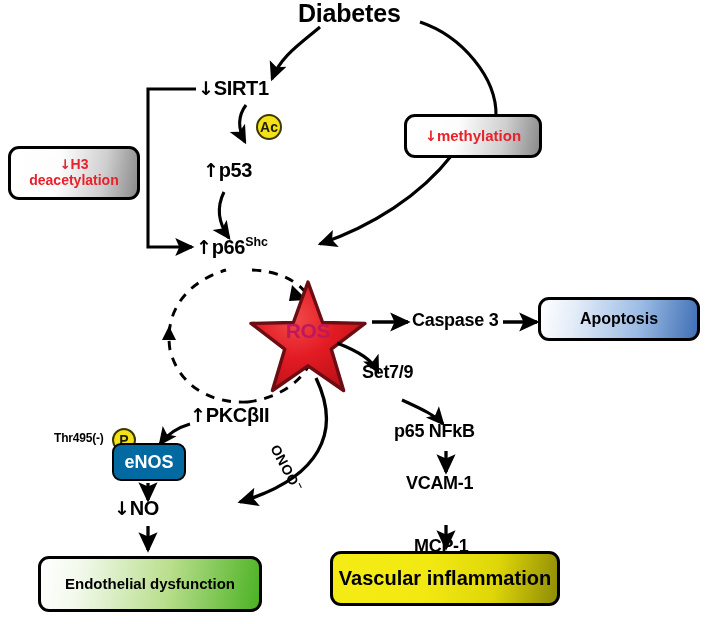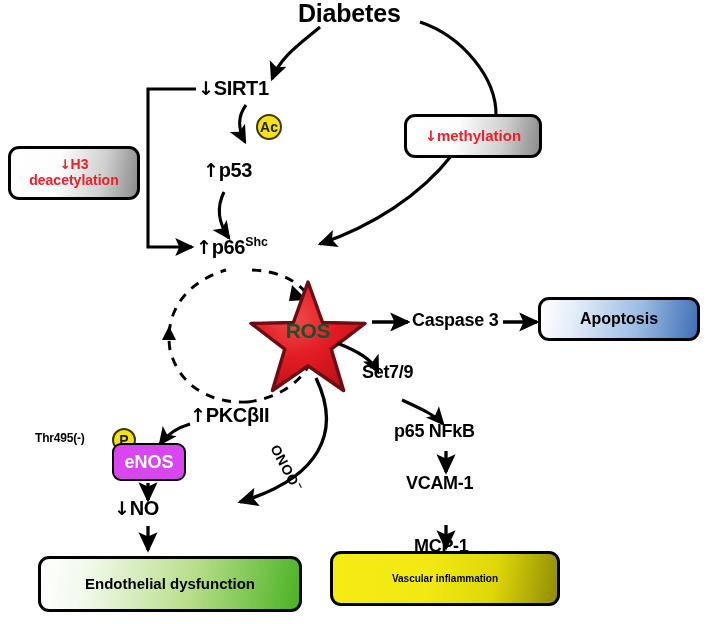--- a/index.html
+++ b/index.html
@@ -80,21 +80,21 @@
   }
   .box-green {
     background: linear-gradient(100deg, #ffffff 0%, #f2f9ec 18%, #b9de8c 58%, #4cb224 100%);
     color: #000000;
   }
   .box-yellow {
     background: linear-gradient(100deg, #f5ec15 0%, #f2e913 42%, #ded608 72%, #8f8c06 100%);
     color: #000000;
   }
   .box-black {
-    background: #d946ef;
+    background: #0369a1;
     border: 2px solid #000000;
     border-radius: 9px;
     color: #ffffff;
   }
   
   .circ {
     position: absolute;
     border-radius: 50%;
     border: 2px solid #3a3a00;
     background: #f5e119;
@@ -106,21 +106,21 @@
     box-sizing: border-box;
   }
   #ros-star-label {
     position: absolute;
     left: 248px;
     top: 316px;
     width: 120px;
     text-align: center;
     font-size: 21px;
     font-weight: bold;
-    color: #14532d;
+    color: #be185d;
     letter-spacing: -0.3px;
   }
   
   #onoo-label {
     position: absolute;
     left: 283px;
     top: 441px;
     font-size: 14px;
     font-weight: bold;
     color: #000000;
@@ -244,35 +244,35 @@
   <div class="box box-blue" style="left:538px; top:297px; width:162px; height:44px; font-size:16px;">Apoptosis</div>
 
   <div class="node label-md" style="left:362px; top:363px;">Set7/9</div>
 
   <div class="node label-md" style="left:394px; top:422px;">p65 NFkB</div>
 
   <div class="node label-md" style="left:406px; top:474px;">VCAM-1</div>
 
   <div class="node label-md" style="left:414px; top:500px;margin-top:37px;">MCP-1</div>
 
-  <div class="box box-yellow" style="left:330px; top:551px; width:230px; height:55px; font-size:10px;">Vascular inflammation</div>
+  <div class="box box-yellow" style="left:330px; top:551px; width:230px; height:55px; font-size:20px;">Vascular inflammation</div>
 
   <div class="node label-lg" style="left:190px; top:405px;">
     <span class="arrowglyph">↑</span><span>PKCβII</span>
   </div>
 
-  <div class="node label-xs" style="left:35px; top:432px;">Thr495(-)</div>
+  <div class="node label-xs" style="left:54px; top:432px;">Thr495(-)</div>
 
   <div class="circ" style="left:112px; top:428px; width:24px; height:24px; font-size:14px;">P</div>
 
   <div class="box box-black" style="left:112px; top:443px; width:74px; height:38px; font-size:18px;">eNOS</div>
 
   <div class="node label-lg" style="left:114px; top:498px;">
     <span class="arrowglyph">↓</span><span>NO</span>
   </div>
 
-  <div class="box box-green" style="left:38px; top:556px; width:264px; height:56px; font-size:15px;">Endothelial dysfunction</div>
+  <div class="box box-green" style="left:38px; top:556px; width:224px; height:56px; font-size:15px;">Endothelial dysfunction</div>
 
   <div id="onoo-label">
     <span>ONOO</span><span class="minus-sup">−</span>
   </div>
 
 </div>
 
 </body></html>

